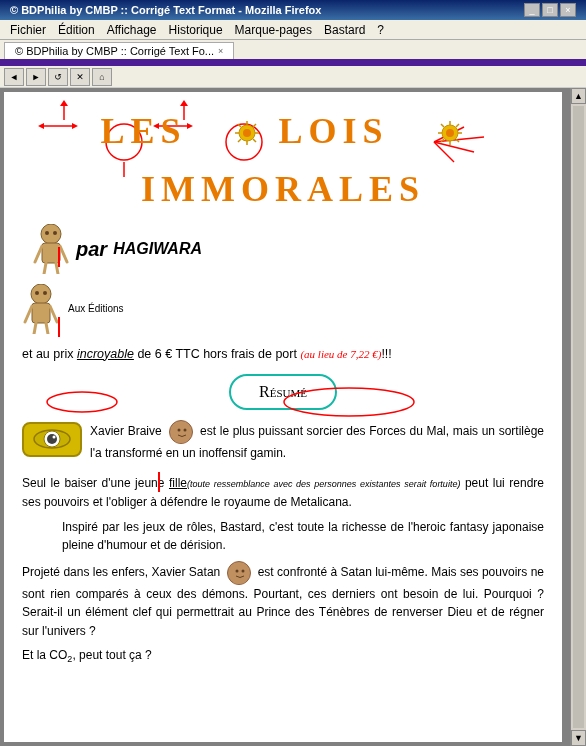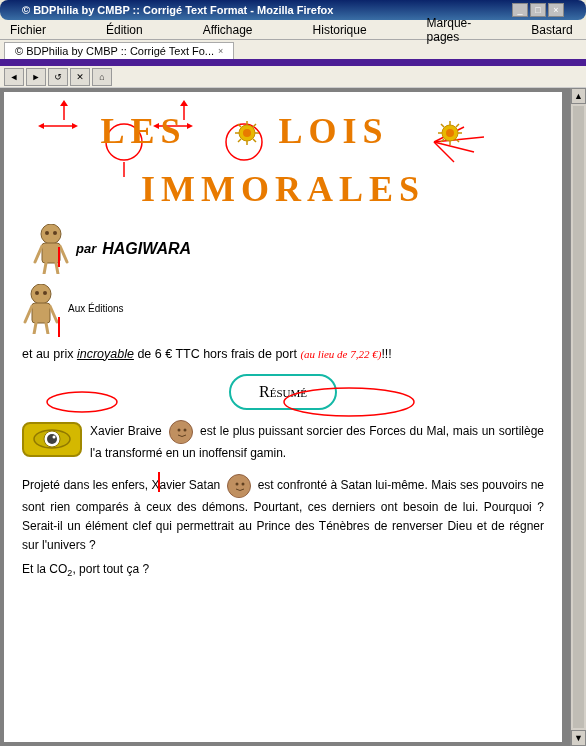--- a/index.html
+++ b/index.html
@@ -3,44 +3,42 @@
   <meta charset="utf-8">
   <style>
     * { margin: 0; padding: 0; box-sizing: border-box; }
     body { font-family: Arial, sans-serif; font-size: 13px; background: #ece9d8; }
 
     
     .window-title-bar {
       background: linear-gradient(to bottom, #0a246a, #3a6ea5);
       color: white;
       font-size: 11px;
-      padding: 3px 22px;
+      padding: 3px 10px;
       display: flex;
       align-items: center;
       justify-content: space-between;
       height: 20px;
-      border-radius: 8px;
     }
     .window-title-bar .title { font-weight: bold; font-size: 11px; }
     .window-controls { display: flex; gap: 2px; }
     .window-controls span {
       display: inline-block; width: 16px; height: 14px;
       background: #c0c0c0; border: 1px solid #888;
       font-size: 9px; text-align: center; line-height: 13px; cursor: pointer;
     }
 
     
     .menu-bar {
       background: #f0ede3;
       border-bottom: 1px solid #aaa;
       display: flex;
       align-items: center;
       height: 20px;
       padding: 0 4px;
-      gap: 48px;
     }
     .menu-item {
       padding: 2px 6px;
       font-size: 12px;
       cursor: pointer;
       color: #000;
     }
 
     
     .tab-bar {
@@ -325,21 +323,21 @@
       <svg width="38" height="50" viewBox="0 0 38 50">
         <ellipse cx="19" cy="10" rx="10" ry="10" fill="#c8a060" stroke="#806030" stroke-width="1"></ellipse>
         <rect x="10" y="19" width="18" height="20" rx="3" fill="#c8a060" stroke="#806030" stroke-width="1"></rect>
         <line x1="10" y1="22" x2="3" y2="38" stroke="#c8a060" stroke-width="3" stroke-linecap="round"></line>
         <line x1="28" y1="22" x2="35" y2="38" stroke="#c8a060" stroke-width="3" stroke-linecap="round"></line>
         <line x1="14" y1="39" x2="12" y2="50" stroke="#c8a060" stroke-width="3" stroke-linecap="round"></line>
         <line x1="24" y1="39" x2="26" y2="50" stroke="#c8a060" stroke-width="3" stroke-linecap="round"></line>
         <circle cx="15" cy="9" r="2" fill="#604020"></circle>
         <circle cx="23" cy="9" r="2" fill="#604020"></circle>
       </svg>
-      <span style="font-style:italic;font-weight:bold;font-size:13px;">par</span>
+      <span style="font-style:italic;font-weight:bold;font-size:20px;">par</span>
       <span style="font-style:italic;font-weight:bold;font-size:16px;">HAGIWARA</span>
     </div>
 
     <div class="publisher-line">
 
       <svg width="38" height="50" viewBox="0 0 38 50">
         <ellipse cx="19" cy="10" rx="10" ry="10" fill="#c8a060" stroke="#806030" stroke-width="1"></ellipse>
         <rect x="10" y="19" width="18" height="20" rx="3" fill="#c8a060" stroke="#806030" stroke-width="1"></rect>
         <line x1="10" y1="22" x2="3" y2="38" stroke="#c8a060" stroke-width="3" stroke-linecap="round"></line>
         <line x1="28" y1="22" x2="35" y2="38" stroke="#c8a060" stroke-width="3" stroke-linecap="round"></line>
@@ -379,38 +377,42 @@
               <circle cx="9" cy="9" r="1.5" fill="#604020"></circle>
               <circle cx="15" cy="9" r="1.5" fill="#604020"></circle>
               <path d="M8 14 Q12 17 16 14" fill="none" stroke="#604020" stroke-width="1"></path>
               <rect x="5" y="17" width="14" height="7" rx="3" fill="#c09060"></rect>
             </svg>
         </span>
         &nbsp;<span>est le plus puissant sorcier des Forces du Mal, mais un sortilège l'a transformé en un inoffensif gamin.</span>
       </div>
     </div>
 
-
+    <div class="content-text">
+      <span>Seul le baiser d'une jeune</span>&nbsp;<span style="text-decoration:underline;">fille</span><span class="small-annotation">(toute ressemblance avec des personnes existantes serait fortuite)</span>&nbsp;<span>peut lui rendre ses pouvoirs et l'obliger à défendre le royaume de Metalicana.</span>
+    </div>
+
+    <div class="content-text indent">Inspiré par les jeux de rôles, Bastard, c'est toute la richesse de l'heroic fantasy japonaise pleine d'humour et de dérision.</div>
 
     <div class="content-text">
       <span>Projeté dans les enfers, Xavier Satan</span>&nbsp;
       <span style="display:inline-block;width:24px;height:24px;border-radius:50%;background:#c09060;border:1px solid #906040;vertical-align:middle;overflow:hidden;">
         <svg width="24" height="24" viewBox="0 0 24 24">
             <circle cx="12" cy="10" r="7" fill="#c09060"></circle>
             <circle cx="9" cy="9" r="1.5" fill="#604020"></circle>
             <circle cx="15" cy="9" r="1.5" fill="#604020"></circle>
             <path d="M8 14 Q12 17 16 14" fill="none" stroke="#604020" stroke-width="1"></path>
             <rect x="5" y="17" width="14" height="7" rx="3" fill="#c09060"></rect>
           </svg>
       </span>
       &nbsp;<span>est confronté à Satan lui-même. Mais ses pouvoirs ne sont rien comparés à ceux des démons. Pourtant, ces derniers ont besoin de lui. Pourquoi ? Serait-il un élément clef qui permettrait au Prince des Ténèbres de renverser Dieu et de régner sur l'univers ?</span>
     </div>
 
     <div class="content-text">
-      <span>Et la CO</span><sub>2</sub><span>, port tout ça ?</span>
+      <span>Et la CO</span><sub>2</sub><span>, peut tout ça ?</span>
     </div>
 
   </div>
 
   <div class="scrollbar-v">
     <div class="scrollbar-btn">▲</div>
     <div class="scrollbar-thumb"></div>
     <div class="scrollbar-btn">▼</div>
   </div>
 </div>

